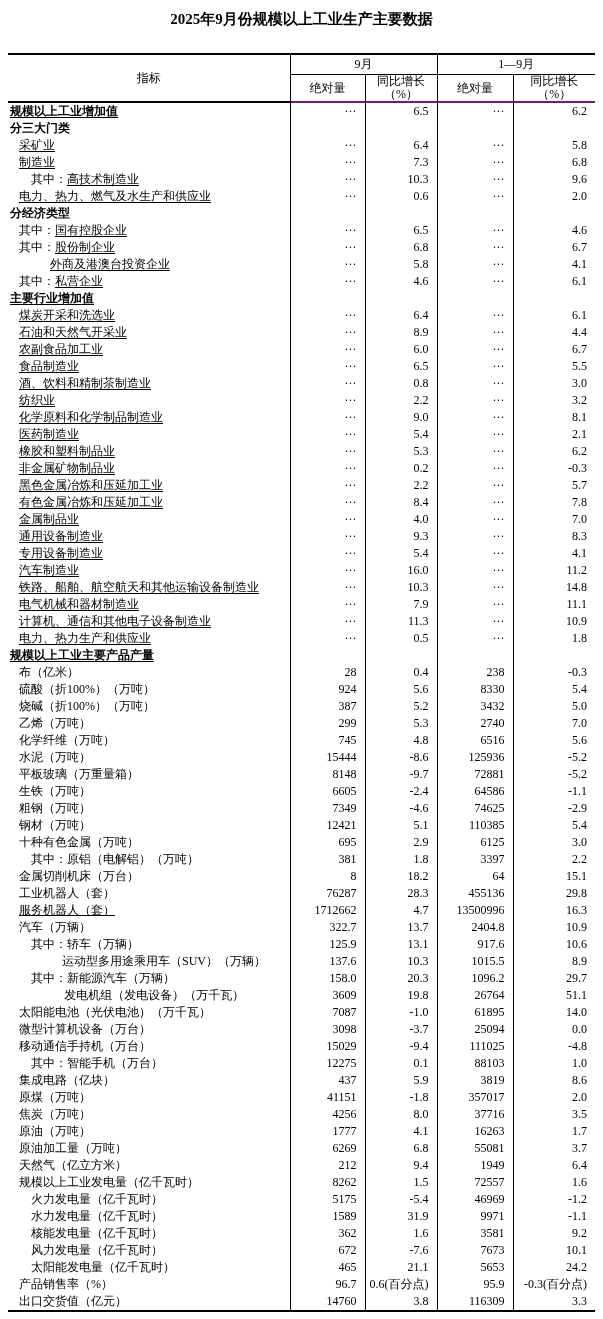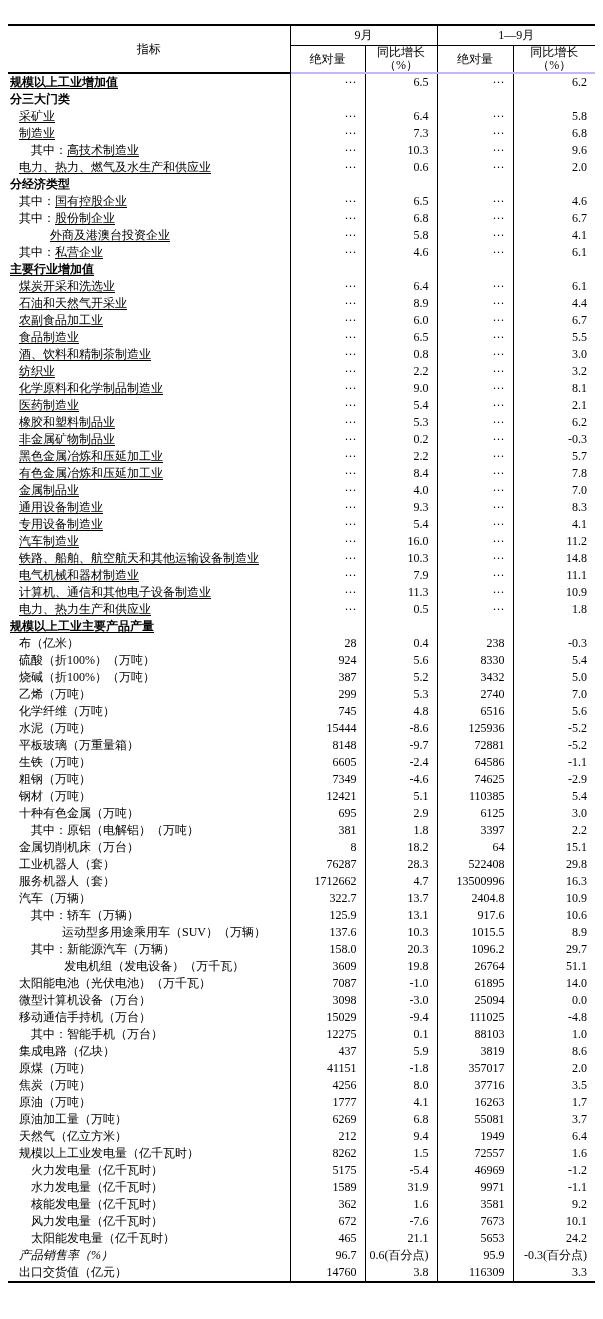--- a/index.html
+++ b/index.html
@@ -15,34 +15,35 @@
     border-collapse:collapse;table-layout:fixed;
     margin:24px 0 0 8px;width:587px;
     border-top:2px solid #000;border-bottom:2px solid #000;
   }
   thead th{
     font-size:12px;font-weight:normal;text-align:center;vertical-align:middle;
     padding:0;line-height:13px;
   }
   th.c-ind{border-bottom:2px solid #000;}
   th.grp{height:19px;border-left:1px solid #000;border-bottom:1px solid #000;}
-  th.sub{height:26px;border-left:1px solid #000;border-bottom:2px solid #c4b5fd;margin-left:9px;}
+  th.sub{height:26px;border-left:1px solid #000;border-bottom:2px solid #701a75;margin-left:9px;}
   tbody td{
     font-size:12px;height:17px;line-height:17px;padding:0;
     white-space:nowrap;overflow:hidden;vertical-align:middle;
   }
   td.lbl{text-align:left;}
   td.val{text-align:right;padding-right:8px;border-left:1px solid #000;}
   .b{font-weight:bold;}
   .u{text-decoration:underline;text-underline-offset:2px;}
 </style>
 </head>
 <body>
 
 <div>
+  <h1 class="title">2025年9月份规模以上工业生产主要数据</h1>
 
   <table class="stats">
     <colgroup>
       <col style="width:282px">
       <col style="width:75px">
       <col style="width:72px">
       <col style="width:76px">
       <col style="width:82px">
     </colgroup>
     <thead>
@@ -378,25 +379,25 @@
           <td class="lbl" style="padding-left: 11px;"><span class="">金属切削机床（万台）</span></td>
           <td class="val">8</td>
           <td class="val">18.2</td>
           <td class="val">64</td>
           <td class="val">15.1</td>
         </tr>
         <tr>
           <td class="lbl" style="padding-left: 11px;"><span class="">工业机器人（套）</span></td>
           <td class="val">76287</td>
           <td class="val">28.3</td>
-          <td class="val">522408</td>
+          <td class="val">455136</td>
           <td class="val">29.8</td>
         </tr>
         <tr>
-          <td class="lbl" style="padding-left: 11px;"><span class="">服务机器人（套）</span></td>
+          <td class="lbl" style="padding-left: 11px; text-decoration: underline;"><span class="">服务机器人（套）</span></td>
           <td class="val">1712662</td>
           <td class="val">4.7</td>
           <td class="val">13500996</td>
           <td class="val">16.3</td>
         </tr>
         <tr>
           <td class="lbl" style="padding-left: 11px;"><span class="">汽车（万辆）</span></td>
           <td class="val">322.7</td>
           <td class="val">13.7</td>
           <td class="val">2404.8</td>
@@ -433,21 +434,21 @@
         <tr>
           <td class="lbl" style="padding-left: 11px;"><span class="">太阳能电池（光伏电池）（万千瓦）</span></td>
           <td class="val">7087</td>
           <td class="val">-1.0</td>
           <td class="val">61895</td>
           <td class="val">14.0</td>
         </tr>
         <tr>
           <td class="lbl" style="padding-left: 11px;"><span class="">微型计算机设备（万台）</span></td>
           <td class="val">3098</td>
-          <td class="val">-3.0</td>
+          <td class="val">-3.7</td>
           <td class="val">25094</td>
           <td class="val">0.0</td>
         </tr>
         <tr>
           <td class="lbl" style="padding-left: 11px;"><span class="">移动通信手持机（万台）</span></td>
           <td class="val">15029</td>
           <td class="val">-9.4</td>
           <td class="val">111025</td>
           <td class="val">-4.8</td>
         </tr>
@@ -536,21 +537,21 @@
           <td class="val">10.1</td>
         </tr>
         <tr>
           <td class="lbl" style="padding-left: 23px;"><span class="">太阳能发电量（亿千瓦时）</span></td>
           <td class="val">465</td>
           <td class="val">21.1</td>
           <td class="val">5653</td>
           <td class="val">24.2</td>
         </tr>
         <tr>
-          <td class="lbl" style="padding-left: 11px; font-style: italic;"><span class="">产品销售率（%）</span></td>
+          <td class="lbl" style="padding-left: 11px;"><span class="">产品销售率（%）</span></td>
           <td class="val">96.7</td>
           <td class="val">0.6(百分点)</td>
           <td class="val">95.9</td>
           <td class="val">-0.3(百分点)</td>
         </tr>
         <tr>
           <td class="lbl" style="padding-left: 11px;"><span class="">出口交货值（亿元）</span></td>
           <td class="val">14760</td>
           <td class="val">3.8</td>
           <td class="val">116309</td>

